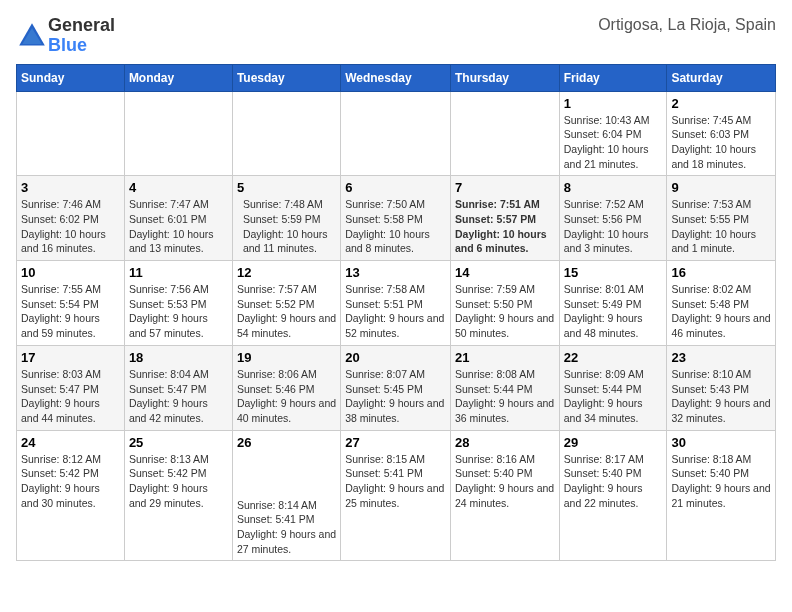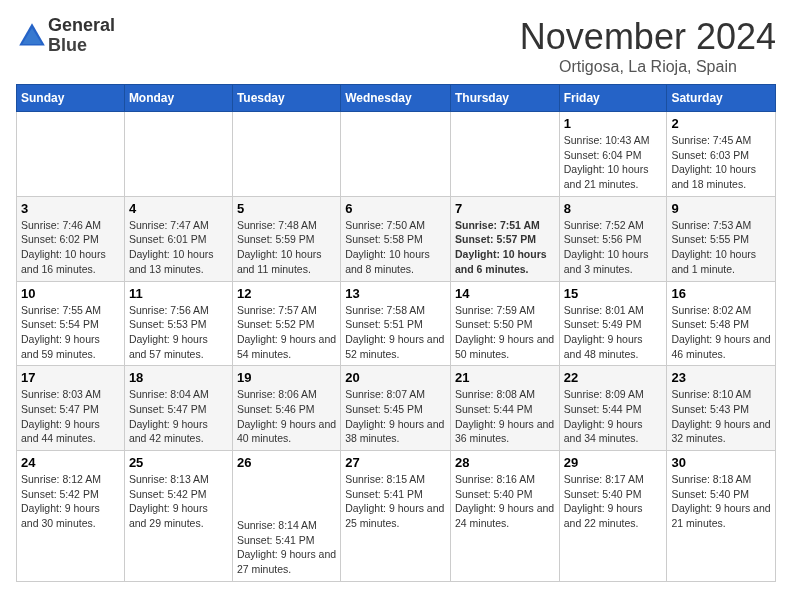--- a/index.html
+++ b/index.html
@@ -19,21 +19,21 @@
     .logo {
       display: flex;
       align-items: center;
     }
     .logo-text {
       font-size: 18px;
       font-weight: bold;
       line-height: 1.1;
     }
     .logo-text .general { color: #333; }
-    .logo-text .blue { color: #404040; }
+    .logo-text .blue { color: #3b82f6; }
     .logo-icon {
       width: 32px;
       height: 32px;
     }
     .title-block {
       text-align: right;
     }
     .month-title {
       font-size: 36px;
       font-weight: 300;
@@ -92,21 +92,20 @@
     <svg class="logo-icon" viewBox="0 0 40 40">
       <polygon points="20,4 36,32 4,32" fill="#2563c7"></polygon>
       <polygon points="20,10 32,30 8,30" fill="#4a90d9" opacity="0.5"></polygon>
     </svg>
     <div class="logo-text">
       <div><span class="general">General</span></div>
       <div><span class="blue">Blue</span></div>
     </div>
   </div>
   <div class="title-block">
-    <div class="month-title">November 2024</div>
     <div class="location">Ortigosa, La Rioja, Spain</div>
   </div>
 </div>
 
 <table>
   <thead>
     <tr>
     <th>Sunday</th>
         <th>Monday</th>
         <th>Tuesday</th>
@@ -144,21 +143,21 @@
 Daylight: 10 hours and 16 minutes.</div>
         </td>
         <td>
           <div class="day-number">4</div>
           <div class="day-info" style="white-space: pre-line;">Sunrise: 7:47 AM
 Sunset: 6:01 PM
 Daylight: 10 hours and 13 minutes.</div>
         </td>
         <td>
           <div class="day-number">5</div>
-          <div class="day-info" style="white-space: pre-line;">Sunrise: 7:48 AM
+          <div class="day-info" style="white-space: pre-line; margin-left: 6px;">Sunrise: 7:48 AM
 Sunset: 5:59 PM
 Daylight: 10 hours and 11 minutes.</div>
         </td>
         <td>
           <div class="day-number">6</div>
           <div class="day-info" style="white-space: pre-line;">Sunrise: 7:50 AM
 Sunset: 5:58 PM
 Daylight: 10 hours and 8 minutes.</div>
         </td>
         <td>

